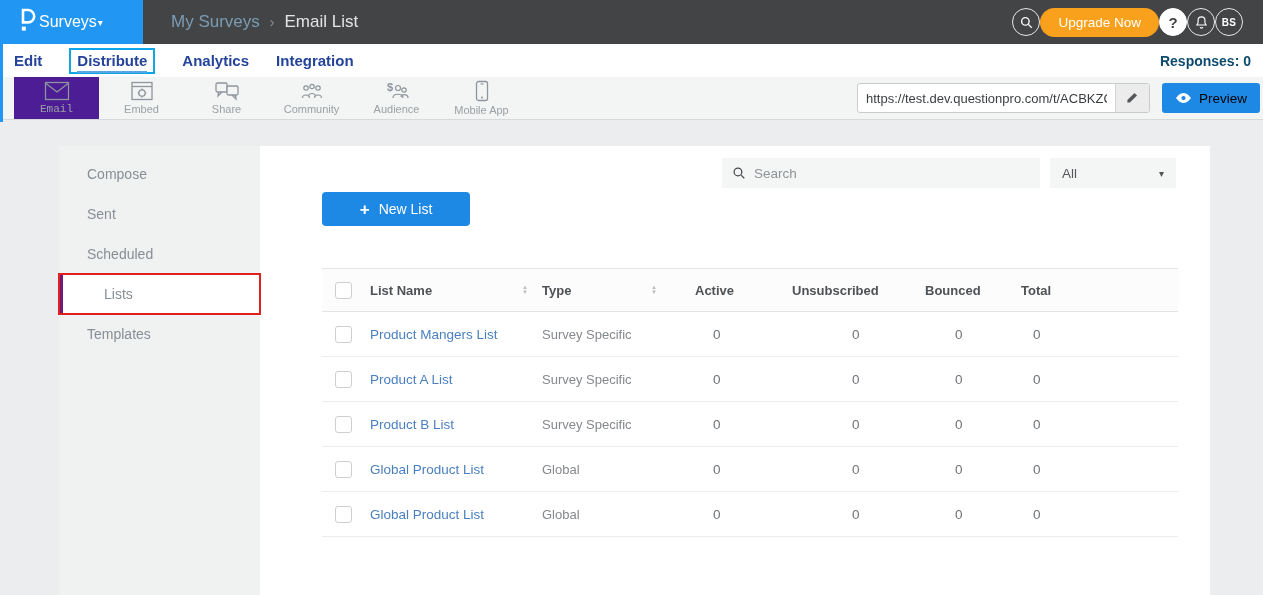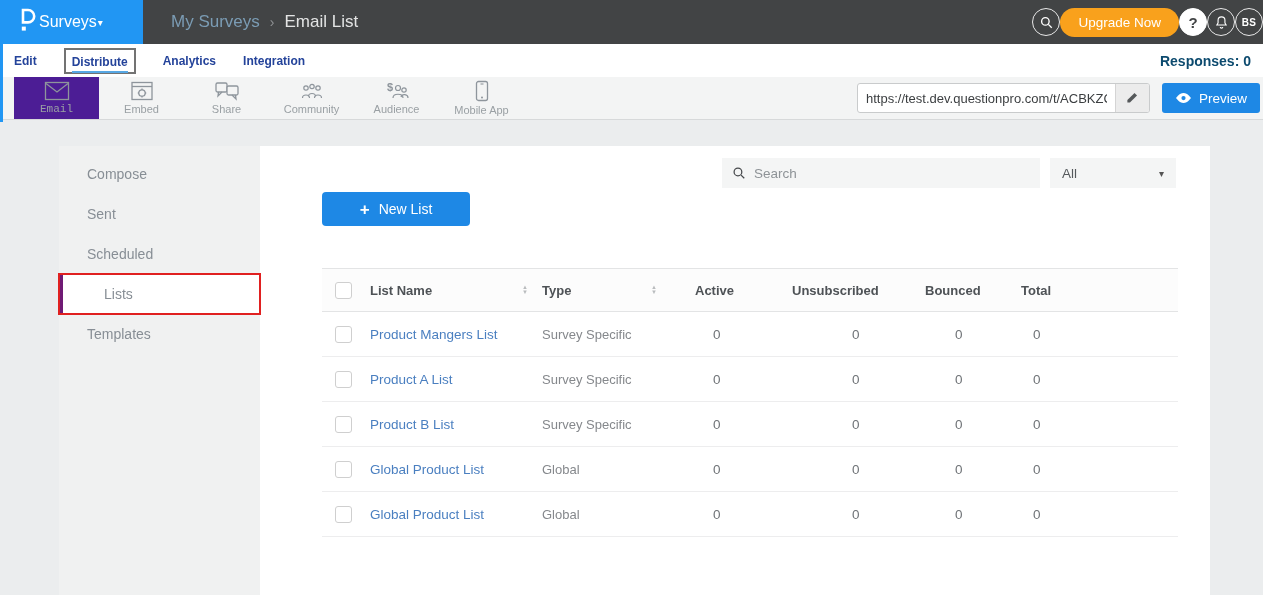--- a/index.html
+++ b/index.html
@@ -8,46 +8,46 @@
 
   
   .topbar { display:flex; align-items:center; height:44px; background:#424445; }
   .logo-block { display:flex; align-items:center; gap:1px; width:143px; height:44px; background:#2196f3; padding-left:16px; cursor:pointer; }
   .logo-block .brand { color:#fff; font-size:16px; }
   .caret { font-size:10px; color:#fff; }
   .breadcrumb { display:flex; align-items:center; gap:10px; margin-left:28px; font-size:17px; }
   .crumb-parent { color:#7b9cb4; cursor:pointer; }
   .crumb-sep { color:#8f9294; font-size:14px; }
   .crumb-current { color:#e3e4e4; }
-  .topbar-right { display:flex; align-items:center; margin-left:auto; padding-right:0; }
+  .topbar-right { display:flex; align-items:center; margin-left:auto; padding-right:20px; }
   .circle-btn { width:28px; height:28px; border:1.4px solid #e8e8e8; border-radius:50%; display:flex; align-items:center; justify-content:center; color:#fff; cursor:pointer; }
   .circle-btn.solid { background:#fff; border-color:#fff; color:#424445; font-weight:bold; font-size:15px; }
   .avatar { font-size:10px; font-weight:bold; letter-spacing:.3px; }
   .upgrade-btn { height:29px; padding:0 18px; background:#f9a11c; color:#fff; border:none; border-radius:15px; font-size:13.5px; font-family:"Liberation Sans",sans-serif; cursor:pointer; }
 
   
   .navrow { display:flex; align-items:center; height:33px; background:#fff; padding:0 12px 0 14px; position:relative; }
-  .nav-tab { font-size:12px; font-weight:bold; color:#24439a; margin-right:27px; cursor:pointer; padding:2px 0; }
+  .nav-tab { font-size:15px; font-weight:bold; color:#24439a; margin-right:27px; cursor:pointer; padding:2px 0; }
   .nav-tab.active { border-bottom:2px solid #57a7e3; }
-  .red-box { border:2px solid #737373; padding:2px 6px; margin-right:27px; }
+  .red-box { border:2px solid #0ea5e9; padding:2px 6px; margin-right:27px; }
   .red-box .nav-tab { margin-right:0; }
   .responses { margin-left:auto; font-size:14px; font-weight:bold; color:#0c4a6e; cursor:pointer; }
   .edge-accent { position:absolute; left:0; top:44px; width:3px; height:78px; background:#2196f3; z-index:5; }
 
   
   .toolbar { display:flex; align-items:stretch; height:43px; background:#f3f4f4; border-bottom:1px solid #d7d9da; padding-left:14px; }
   .channel { width:85px; display:flex; flex-direction:column; align-items:center; justify-content:center; gap:2px; cursor:pointer; }
   .channel.selected { background:#4c1d95;font-family:Liberation Mono, monospace; }
   .channel svg { display:block; }
   .channel-label { font-size:11px; color:#9aa0a4; }
   .toolbar-right { display:flex; align-items:center; gap:12px; margin-left:auto; padding-right:3px; }
   .url-group { display:flex; align-items:center; width:293px; height:30px; background:#fff; border:1px solid #c9cbcc; border-radius:3px; overflow:hidden; }
   .url-input { flex:1; border:none; outline:none; font-size:13px; color:#3b3e40; padding:0 8px; font-family:"Liberation Sans",sans-serif; background:#fff; min-width:0; }
   .url-edit { width:34px; height:100%; background:#ececec; border-left:1px solid #d4d4d4; display:flex; align-items:center; justify-content:center; cursor:pointer; }
-  .preview-btn { display:flex; align-items:center; gap:7px; height:30px; padding:0 13px; background:#1e88e5; color:#ffffff; border:none; border-radius:3px; font-size:13.5px; font-family:"Liberation Sans",sans-serif; cursor:pointer; }
+  .preview-btn { display:flex; align-items:center; gap:7px; height:30px; padding:0 13px; background:#1e88e5; color:#000000; border:none; border-radius:3px; font-size:13.5px; font-family:"Liberation Sans",sans-serif; cursor:pointer; }
 
   
   .page { position:relative; height:475px; background:#ebedee; }
   .card { position:absolute; left:59px; top:26px; width:1151px; height:449px; display:flex; background:#fff; }
   .sidebar { width:201px; background:#f0f1f1; padding-top:8px; flex-shrink:0;text-align:right; }
   .side-item { height:40px; display:flex; align-items:center; padding-left:28px; font-size:14px; color:#878e95; cursor:pointer; }
   .side-item.selected { background:#fff; border-left:4px solid #701a75; padding-left:41px; outline:2px solid #e02020; outline-offset:-1px; }
 
   .content { flex:1; background:#fff; padding:12px 32px 0 32px; display:flex; flex-direction:column;margin-left:30px; }
   .filter-row { display:flex; justify-content:flex-end; gap:10px; margin-right:2px; }

